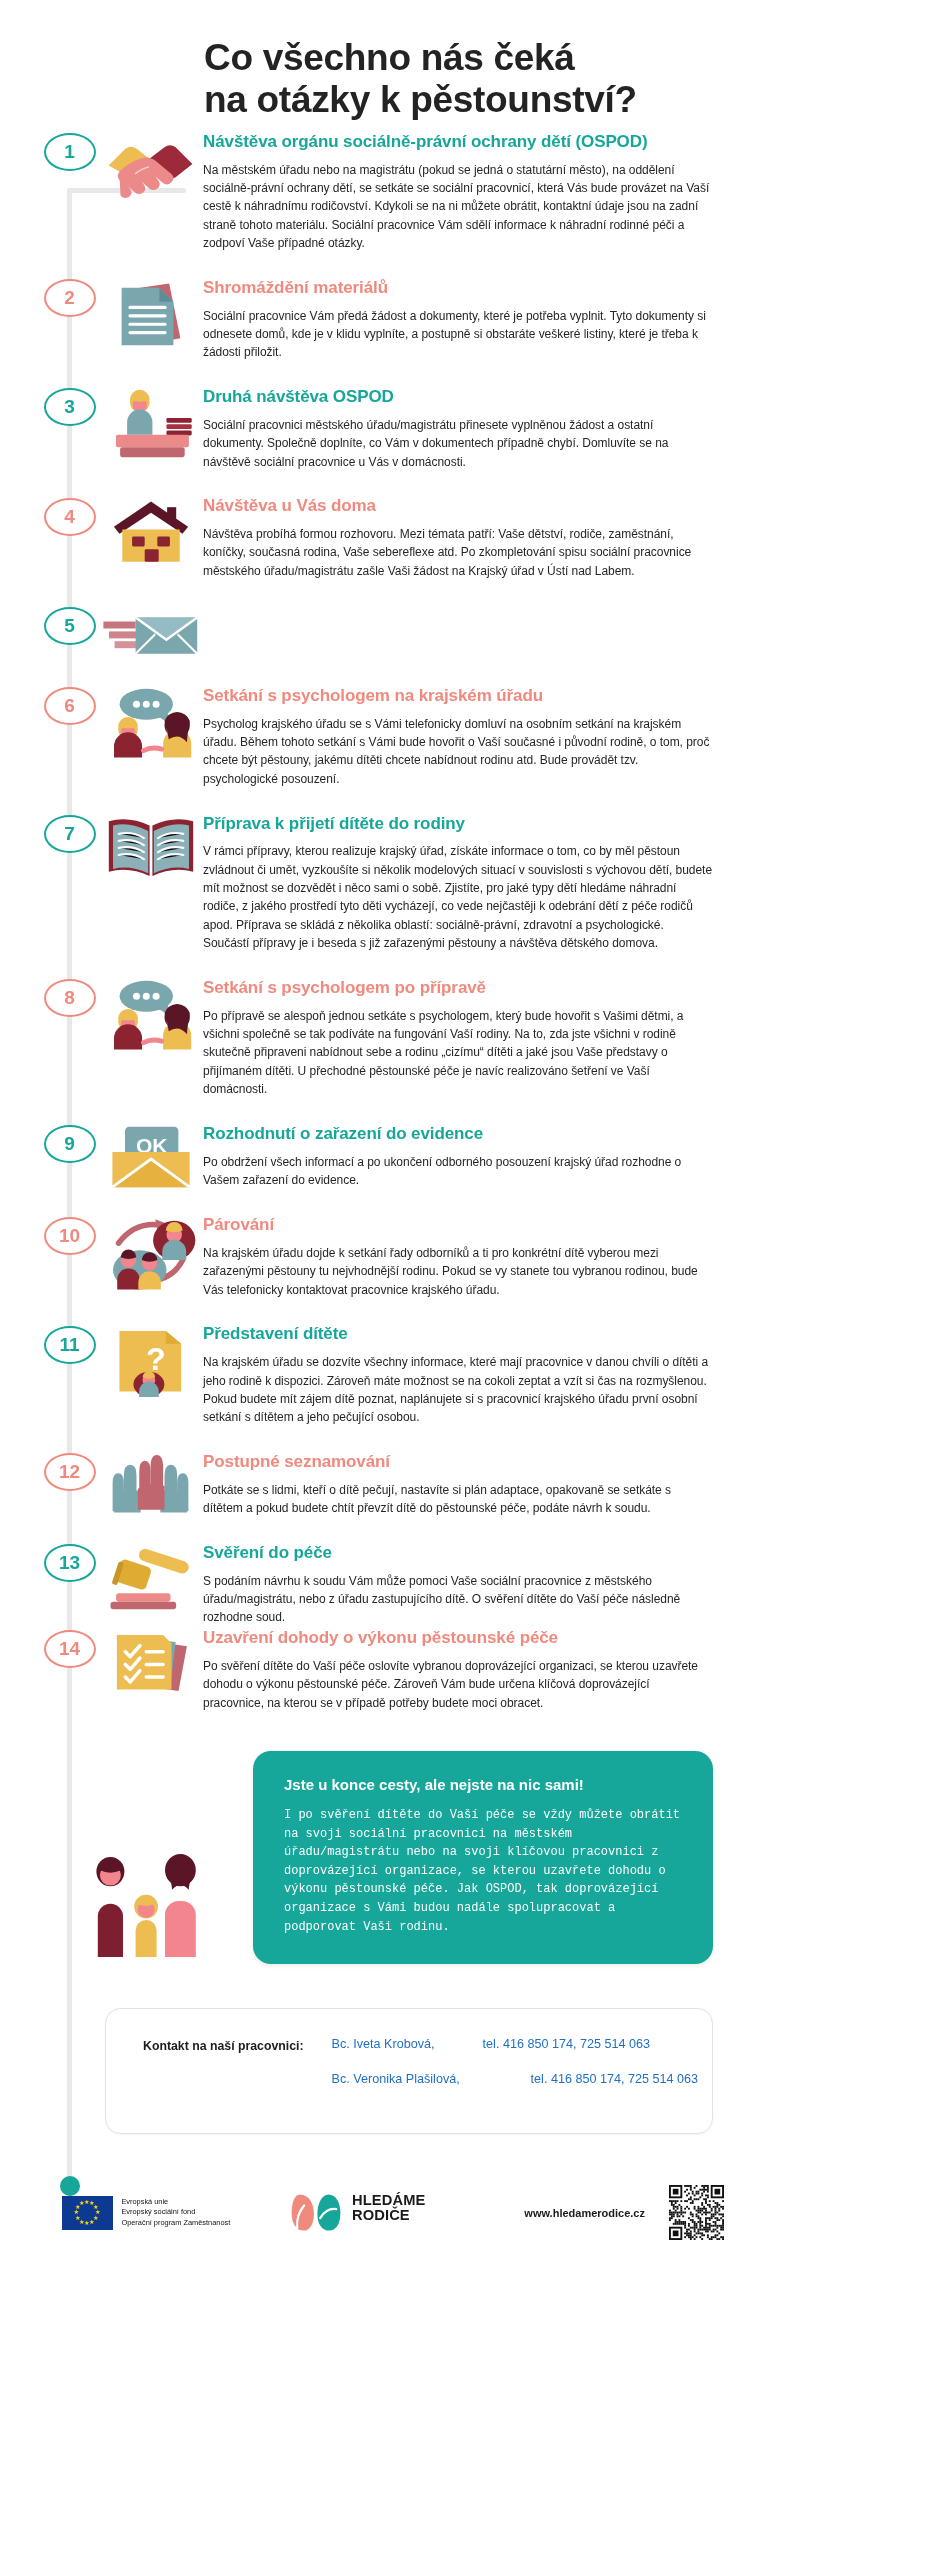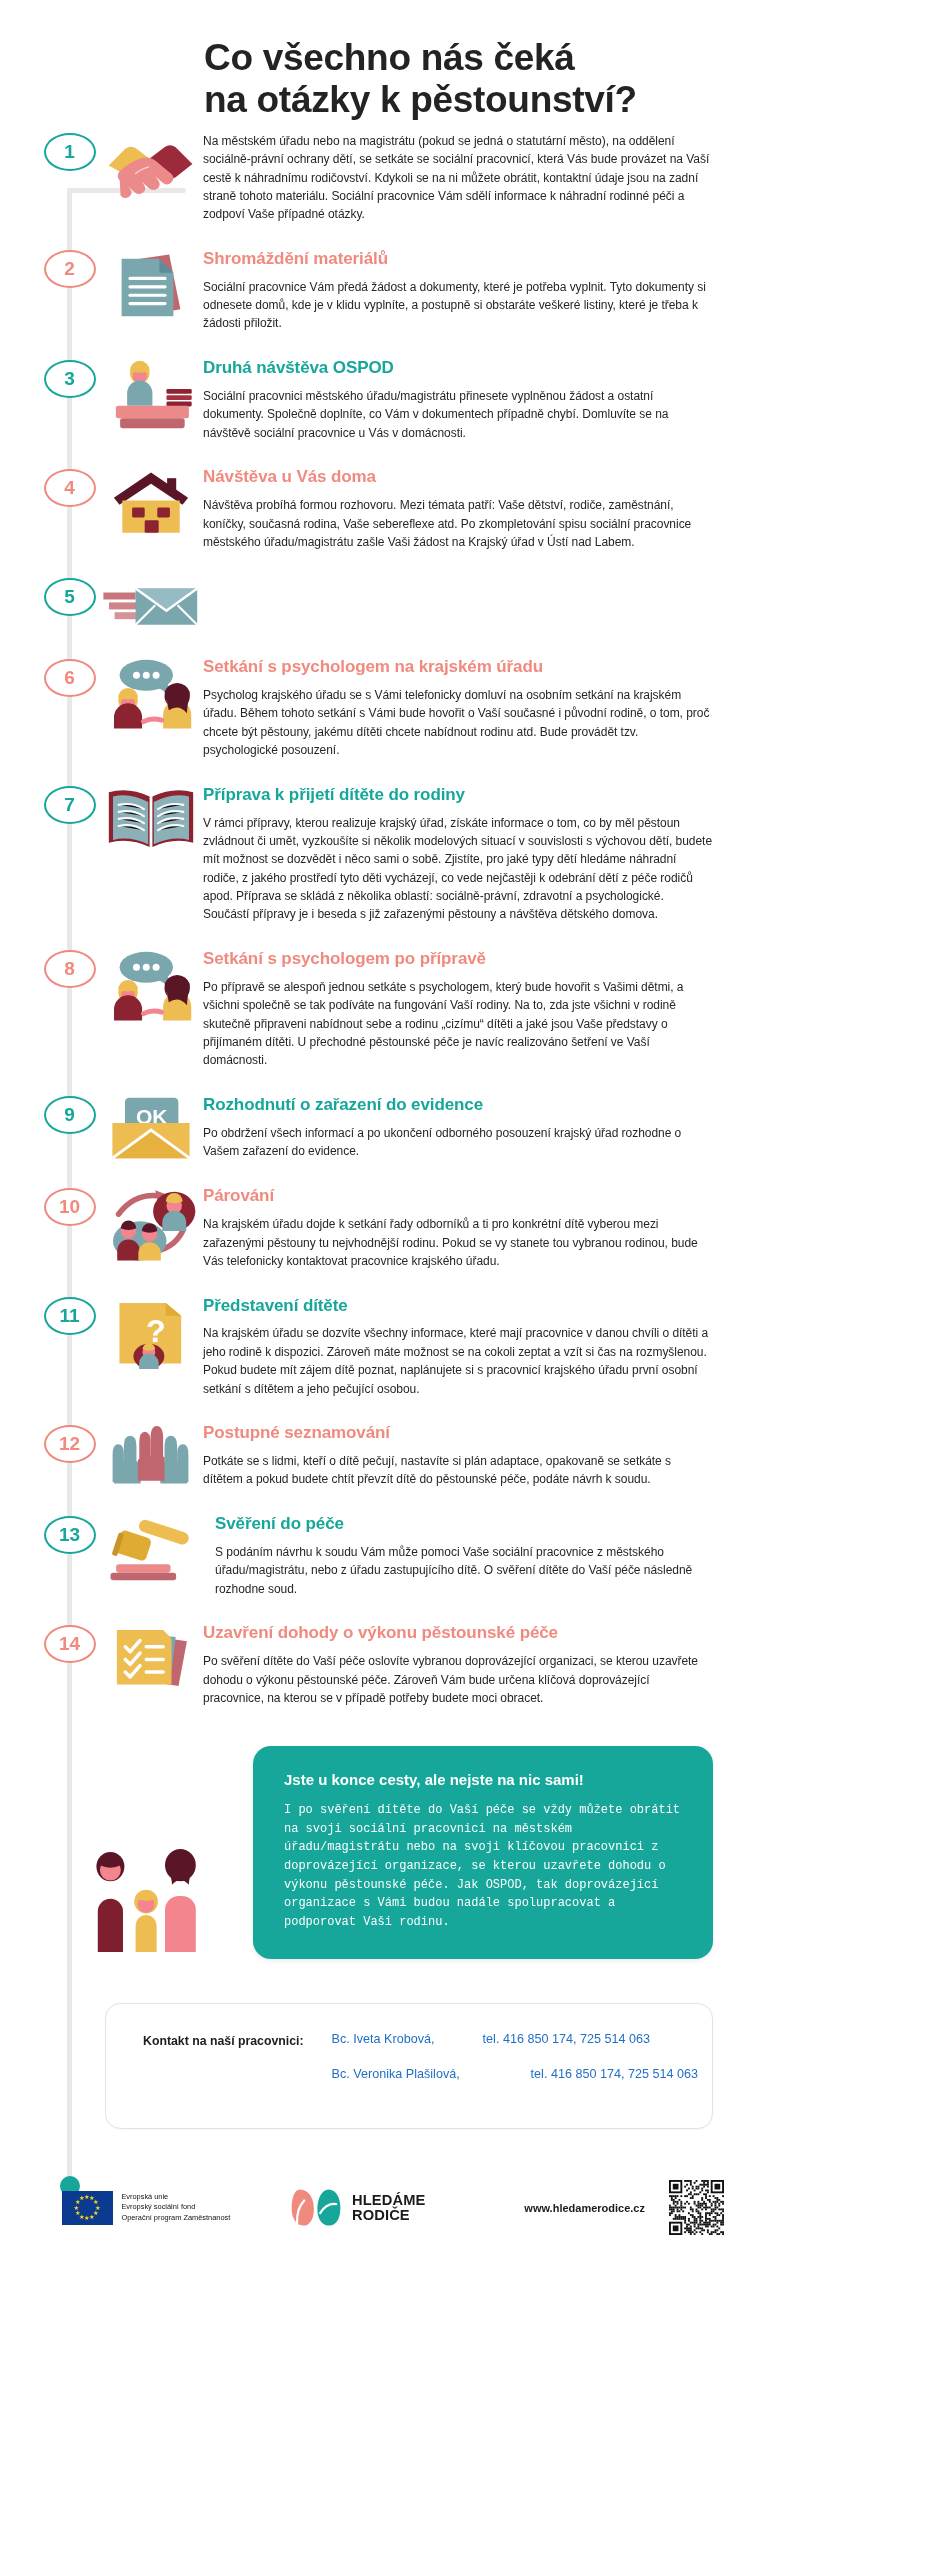--- a/index.html
+++ b/index.html
@@ -97,21 +97,21 @@
   .footer {
     margin-top:51px; padding:0 56px 32px 62px;
     display:flex; align-items:center;
   }
   .eu-logo { display:flex; align-items:center; }
   .eu-flag { width:51px; height:34px; background:#0b3a90; position:relative; display:block; }
   .eu-flag .star {
     position:absolute; color:#ffd617; font-size:6.3px; line-height:6.3px;
   }
   .eu-text { margin-left:8.4px; font-size:7.4px; line-height:1.45; color:#111; }
-  .hr-logo { display:flex; align-items:center; margin-left:60px; }
+  .hr-logo { display:flex; align-items:flex-start; margin-left:60px; }
   .hr-mark { display:block; }
   .hr-words { margin-left:9.8px; font-size:14.7px; font-weight:700; line-height:1.02; color:#1b1b1b; letter-spacing:0.1px; }
   .spacer { flex:1; }
   .site { font-size:11px; font-weight:700; color:#1b1b1b; margin-right:24px; }
   .qr { width:55px; height:55px; display:block; }
 </style>
 </head>
 <body>
 
 <div class="page">
@@ -134,20 +134,21 @@
         </div>
         <div class="icon-slot">
           <svg width="93" height="67" viewBox="0 0 132 96">
     <path d="M6 48 L30 24 q8-6 16 0 l18 14 -22 20 q-6 6 -14 2Z" fill="#edbd52"></path>
     <path d="M126 46 L102 22 q-8-6-16 0 L62 40 l26 24 q6 5 14 1Z" fill="#9c2a3a"></path>
     <path d="M22 56 q16-14 30-18 q12-4 22 4 l22 18 q6 6 0 12 q-6 6-12 1 l-12-10 q12 12 4 18 q-7 5-13-1 l-10-9 q10 11 2 16 q-7 4-12-1 l-9-8 q9 10 1 15 q-7 4-12-2 L22 70 q-6-7 0-14Z" fill="#ec8a8a"></path>
     <path d="M44 60 q10-8 20-10" stroke="#fff" stroke-width="2" fill="none" opacity=".6"></path>
   </svg>
         </div>
         <div class="body-col">
+          <h2 class="step-title">Návštěva orgánu sociálně-právní ochrany dětí (OSPOD)</h2>
           <p class="step-text">Na městském úřadu nebo na magistrátu (pokud se jedná o statutární město), na oddělení sociálně-právní ochrany dětí, se setkáte se sociální pracovnicí, která Vás bude provázet na Vaší cestě k náhradnímu rodičovství. Kdykoli se na ni můžete obrátit, kontaktní údaje jsou na zadní straně tohoto materiálu. Sociální pracovnice Vám sdělí informace k náhradní rodinné péči a zodpoví Vaše případné otázky.</p>
         </div>
       </div>
       <div class="step" style="margin-bottom: 24px;">
         <div class="bullet">
           <div class="num coral">2</div>
         </div>
         <div class="icon-slot">
           <svg width="84" height="77" viewBox="0 0 120 110">
     <path d="M30 16 L86 8 l16 78 -56 10Z" fill="#c0666e"></path>
@@ -395,21 +396,21 @@
       <path d="M62 22 q0 -18 9 -18 t9 18 v48 H62Z"></path>
       <path d="M44 52 q18 -10 38 -4 v34 H44Z"></path>
     </g>
   </svg>
         </div>
         <div class="body-col">
           <h2 class="step-title coral">Postupné seznamování</h2>
           <p class="step-text">Potkáte se s lidmi, kteří o dítě pečují, nastavíte si plán adaptace, opakovaně se setkáte s dítětem a pokud budete chtít převzít dítě do pěstounské péče, podáte návrh k soudu.</p>
         </div>
       </div>
-      <div class="step" style="margin-bottom: 24px; gap: 12px;">
+      <div class="step" style="">
         <div class="bullet">
           <div class="num">13</div>
         </div>
         <div class="icon-slot">
           <svg width="96" height="67" viewBox="0 0 136 96">
     <rect x="54" y="6" width="74" height="18" rx="9" transform="rotate(18 54 6)" fill="#edbd52"></rect>
     <rect x="26" y="22" width="46" height="34" rx="7" transform="rotate(18 26 22)" fill="#e0ab33"></rect>
     <rect x="22" y="26" width="8" height="34" rx="3" transform="rotate(18 22 26)" fill="#c99428"></rect>
     <rect x="18" y="72" width="78" height="12" rx="4" fill="#ec8a8a"></rect>
     <rect x="10" y="84" width="94" height="11" rx="4" fill="#c0666e"></rect>

